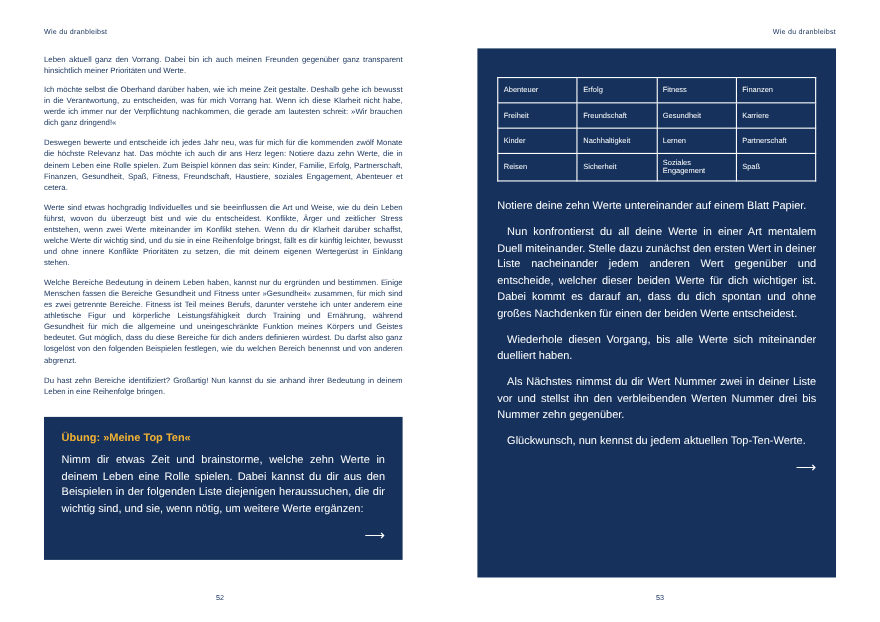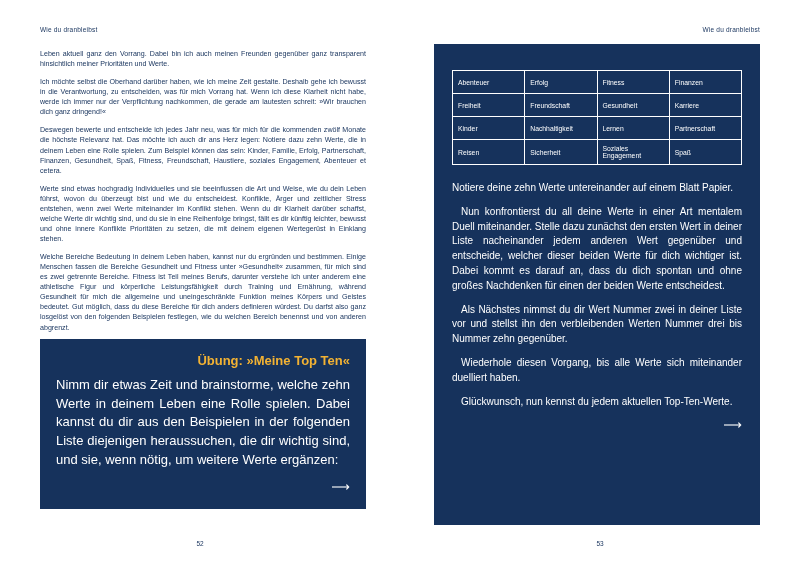--- a/index.html
+++ b/index.html
@@ -59,27 +59,26 @@
     left: 40px;
     right: 34px;
     bottom: 56px;
     background: #16325c;
     color: #ffffff;
     padding: 14px 16px 16px 16px;
     box-sizing: border-box;
   }
   .exercise-title {
     color: #f2b233;
-    font-size: 13px;
+    font-size: 10px;
     font-weight: bold;
     margin-bottom: 8px;
-    text-align: right;
   }
   .exercise-text {
-    font-size: 13px;
+    font-size: 10px;
     line-height: 1.45;
     text-align: justify;
   }
   .arrow-row {
     display: flex;
     justify-content: flex-end;
     margin-top: 10px;
   }
   .arrow {
     font-size: 13px;
@@ -196,22 +195,22 @@
           <td>Sicherheit</td>
           <td>Soziales Engagement</td>
           <td>Spaß</td>
         </tr>
       </tbody>
         </table>
 
       <div class="panel-text">
         <p>Notiere deine zehn Werte untereinander auf einem Blatt Papier.</p>
         <p class="indented">Nun konfrontierst du all deine Werte in einer Art mentalem Duell miteinander. Stelle dazu zunächst den ersten Wert in deiner Liste nacheinander jedem anderen Wert gegenüber und entscheide, welcher dieser beiden Werte für dich wichtiger ist. Dabei kommt es darauf an, dass du dich spontan und ohne großes Nachdenken für einen der beiden Werte entscheidest.</p>
+        <p class="indented">Wiederhole diesen Vorgang, bis alle Werte sich miteinander duelliert haben.</p>
         <p class="indented">Als Nächstes nimmst du dir Wert Nummer zwei in deiner Liste vor und stellst ihn den verbleibenden Werten Nummer drei bis Nummer zehn gegenüber.</p>
-        <p class="indented">Wiederhole diesen Vorgang, bis alle Werte sich miteinander duelliert haben.</p>
         <p class="indented">Glückwunsch, nun kennst du jedem aktuellen Top-Ten-Werte.</p>
       </div>
 
       <div class="panel-arrow-row">
         <span class="arrow">⟶</span>
       </div>
     </div>
 
     <div class="folio">53</div>
   </div>

